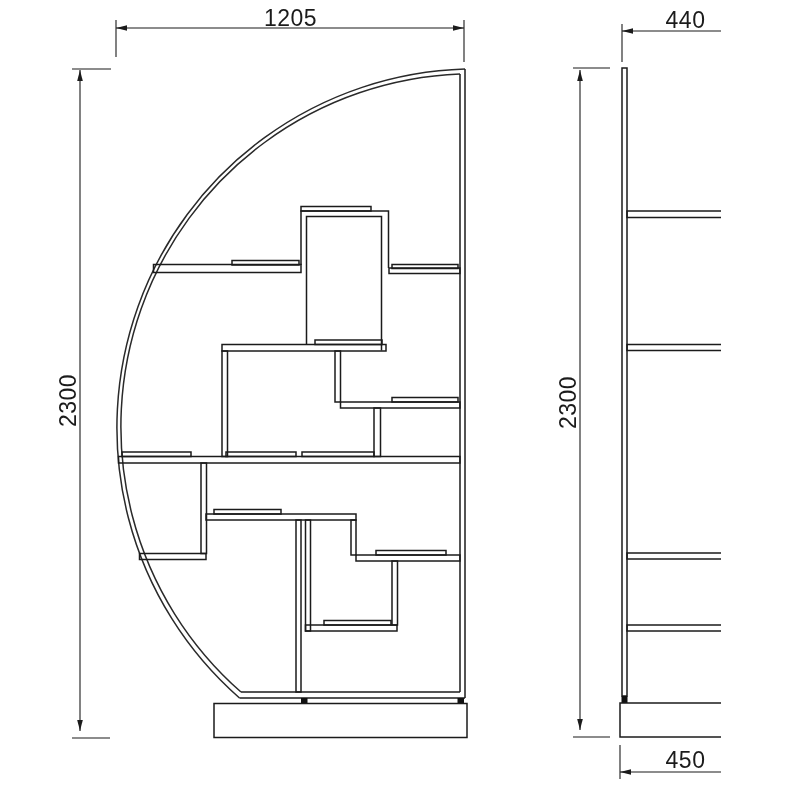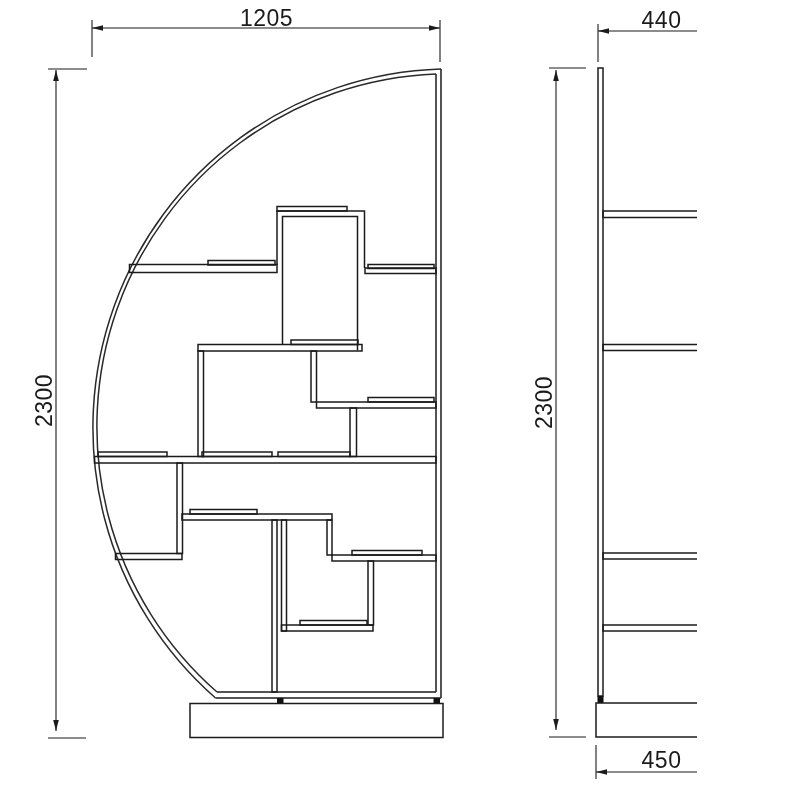--- a/index.html
+++ b/index.html
@@ -2,20 +2,21 @@
 <html><head>
 <meta charset="utf-8">
 <style>
   html,body{margin:0;padding:0;background:#ffffff;}
   .sheet{
     position:relative;
     width:697px;height:803px;
     background:#ffffff;
     overflow:hidden;
     font-family:"Liberation Sans", sans-serif;
+    margin-left:24px;
   }
   svg{display:block;}
   .ln{stroke:#1b1b1b;stroke-width:1.5;fill:none;stroke-linecap:butt;}
   .arc{stroke:#2a2a2a;stroke-width:1.5;fill:none;}
   .dim{stroke:#1b1b1b;stroke-width:1.1;fill:none;}
   .arrow{fill:#1b1b1b;stroke:none;}
   .foot{fill:#111111;stroke:none;}
   .dimtext{
     font-family:"Liberation Sans", sans-serif;
     font-size:23px;

